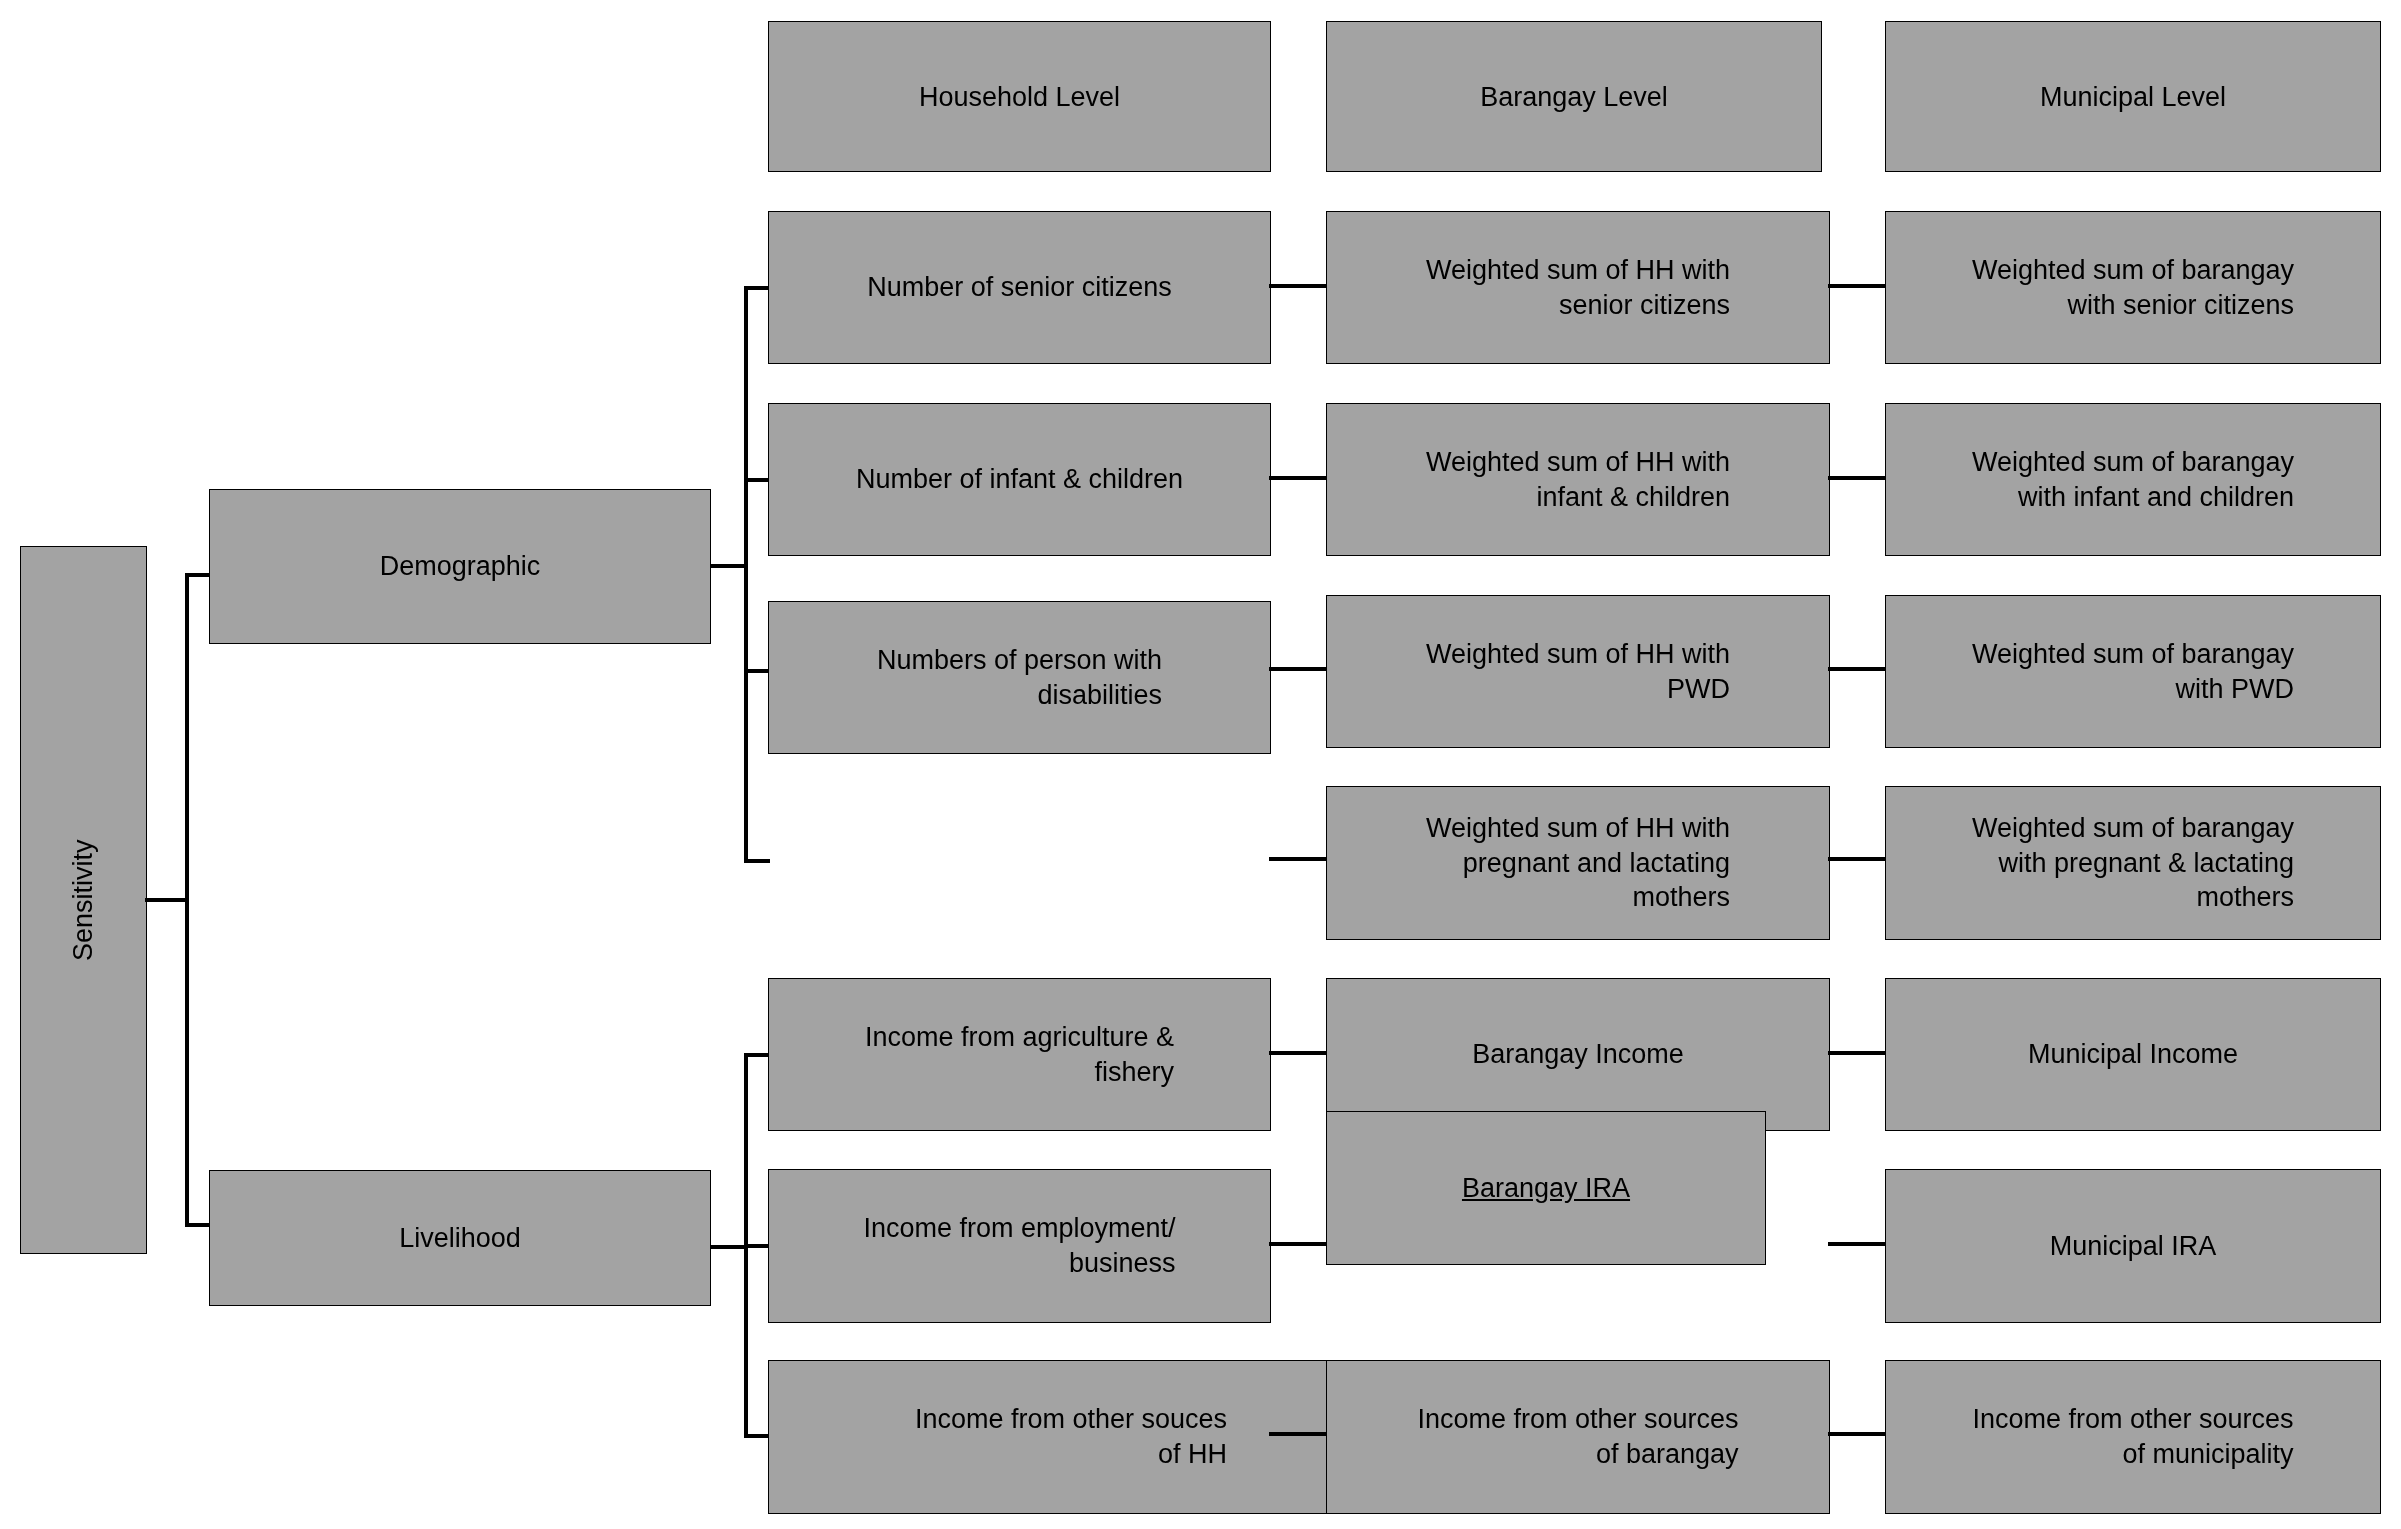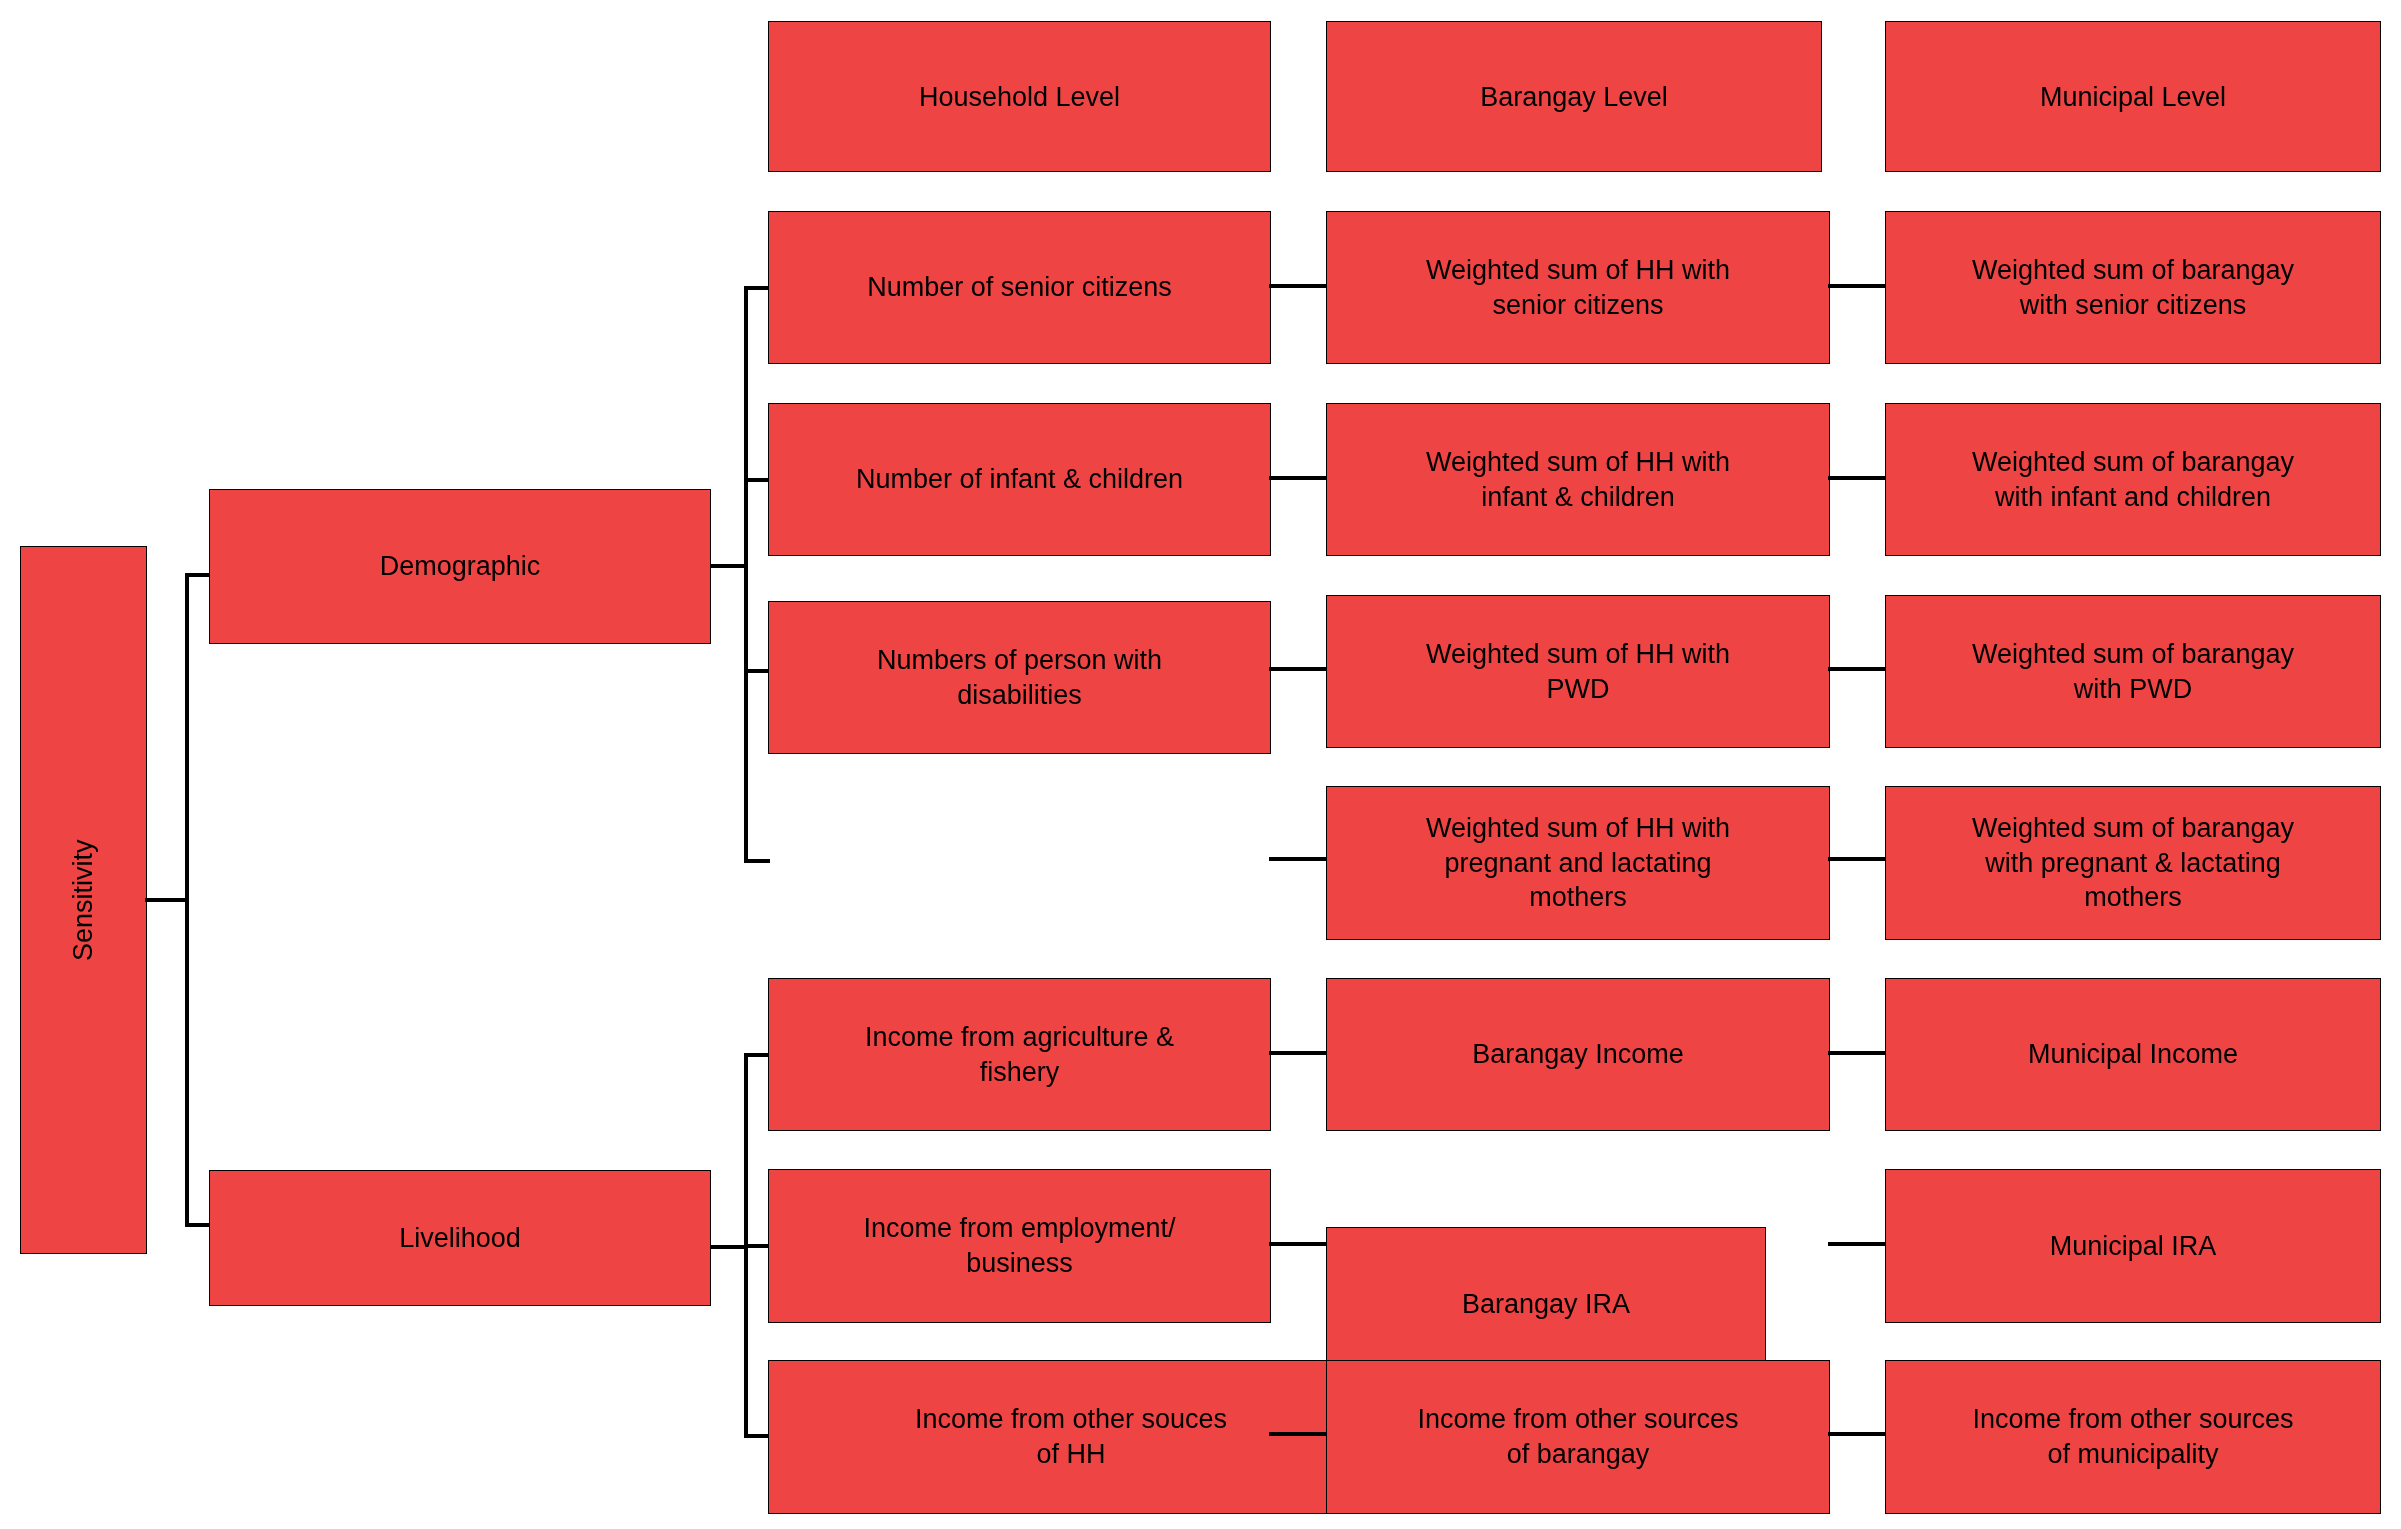--- a/index.html
+++ b/index.html
@@ -15,25 +15,25 @@
     position: relative;
     width: 2401px;
     height: 1530px;
     background: #ffffff;
     overflow: hidden;
   }
   .box {
     position: absolute;
     box-sizing: border-box;
     border: 1.9px solid #000000;
-    background: #ef4444;
+    background: #a3a3a3;
     display: flex;
     align-items: center;
     justify-content: center;
-    text-align: center;
+    text-align: right;
     font-size: 27px;
     line-height: 1.28;
     padding: 2.6px 9px;
     white-space: pre-line;
   }
   .box-root {
     writing-mode: vertical-rl;
     transform: rotate(180deg);
     font-size: 27px;
   }
@@ -114,21 +114,21 @@
   <div class="box" style="left:768px; top:978px; width:503px; height:153px;">Income from agriculture &amp;
 fishery</div>
   <div class="conn conn-h" style="left:1269px; top:1051px; width:58px;"></div>
   <div class="box" style="left:1326px; top:978px; width:504px; height:153px;">Barangay Income</div>
   <div class="conn conn-h" style="left:1828px; top:1051px; width:58px;"></div>
   <div class="box" style="left:1885px; top:978px; width:496px; height:153px;">Municipal Income</div>
 
   <div class="box" style="left:768px; top:1169px; width:503px; height:154px;">Income from employment/
 business</div>
   <div class="conn conn-h" style="left:1269px; top:1242px; width:58px;"></div>
-  <div class="box" style="left:1326px; top:1227px; width:440px; height:154px;">Barangay IRA</div>
+  <div class="box" style="left:1326px; top:1111px; width:440px; height:154px;text-decoration:underline;">Barangay IRA</div>
   <div class="conn conn-h" style="left:1828px; top:1242px; width:58px;"></div>
   <div class="box" style="left:1885px; top:1169px; width:496px; height:154px;">Municipal IRA</div>
 
   <div class="box" style="left:768px; top:1360px; width:606px; height:154px;">Income from other souces
 of HH</div>
   <div class="conn conn-h" style="left:1269px; top:1432px; width:58px;"></div>
   <div class="box" style="left:1326px; top:1360px; width:504px; height:154px;">Income from other sources
 of barangay</div>
   <div class="conn conn-h" style="left:1828px; top:1432px; width:58px;"></div>
   <div class="box" style="left:1885px; top:1360px; width:496px; height:154px;">Income from other sources

